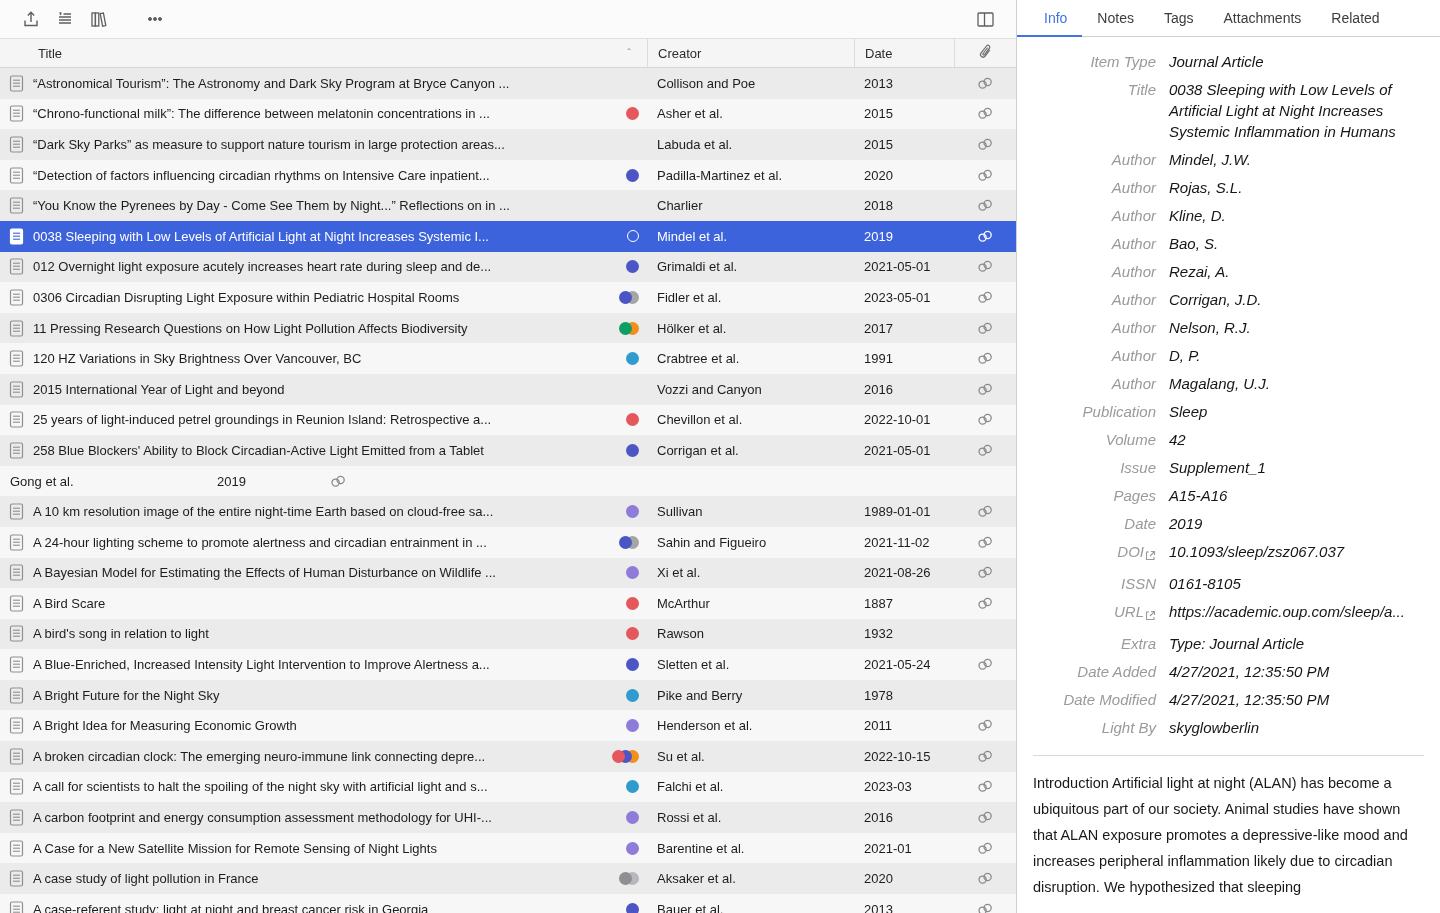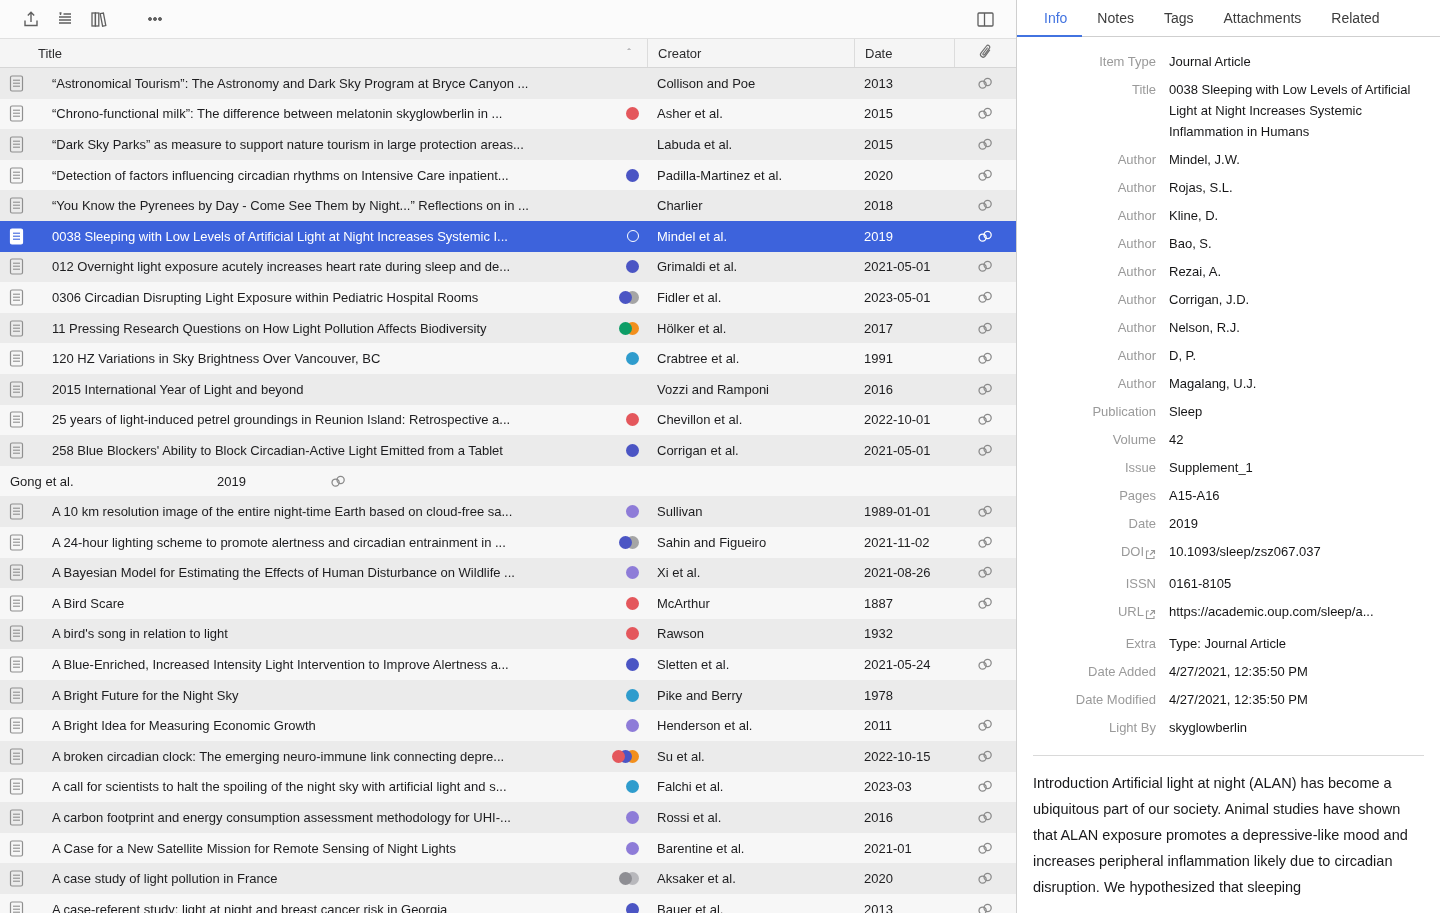--- a/index.html
+++ b/index.html
@@ -26,21 +26,21 @@
   .sort-caret { color:#8e8e93; font-size:11px; margin-right:6px; }
   .hcell.creator-h { width:207px; border-left:1px solid #dcdcdc; }
   .hcell.date-h { width:100px; border-left:1px solid #dcdcdc; }
   .hcell.attach-h { width:62px; border-left:1px solid #dcdcdc; justify-content:center; }
 
   .rows { flex:1; overflow:hidden; }
   .row { height:30.6px; display:flex; align-items:center; font-size:13px; cursor:default; }
   .row:nth-child(odd) { background:#ebebeb; }
   .row:nth-child(even) { background:#f7f7f7; }
   .row.selected { background:#3d63dc; color:#fff; }
-  .cell-title { flex:1; display:flex; align-items:center; min-width:0; padding-left:9px;gap:19px; }
+  .cell-title { flex:1; display:flex; align-items:center; min-width:0; padding-left:9px; }
   .doc-icon { width:15px; height:17px; margin-right:9px; flex-shrink:0; }
   .t-text { flex:1; min-width:0; white-space:nowrap; overflow:hidden; }
   .dots { display:flex; align-items:center; margin:0 8px 0 6px; flex-shrink:0; }
   .dot { width:13px; height:13px; border-radius:50%; flex-shrink:0; }
   .dot + .dot { margin-left:-6px; }
   .dot.ring { width:12px; height:12px; background:transparent !important;
     border:1.6px solid #fff; }
   .cell-creator { width:207px; padding:0 10px; white-space:nowrap; overflow:hidden; }
   .cell-date { width:100px; padding:0 10px; white-space:nowrap; }
   .cell-attach { width:62px; display:flex; justify-content:center; }
@@ -51,21 +51,21 @@
   .item-pane { width:423px; height:913px; background:#fff; display:flex; flex-direction:column; }
   .tabbar { height:37px; border-bottom:1px solid #cfcfcf; display:flex; align-items:stretch;
     flex-shrink:0; }
   .tab { display:flex; align-items:center; padding:8px 15px; font-size:14px; color:#3c3c3c;
     cursor:pointer; position:relative; }
   .tab:first-child { padding-left:27px; }
   .tab.active { color:#4273e0; }
   .tab.active::after { content:""; position:absolute; left:0; right:0; bottom:-1px;
     height:2.5px; background:#4273e0; }
   .pane-scroll { flex:1; overflow:hidden; padding-top:10px; }
-  .field { display:flex; padding:3.5px 14px 3.5px 0; font-size:13px; line-height:21px; }
+  .field { display:flex; padding:3.5px 14px 3.5px 0; font-size:15px; line-height:21px;font-style:italic; }
   .f-label { width:152px; flex-shrink:0; text-align:right; color:#9a9a9a; padding-right:13px;
     white-space:nowrap; display:flex; justify-content:flex-end; align-items:flex-start; }
   .f-label .ext { margin-left:1px; margin-top:4px; }
   .f-value { flex:1; color:#161617; min-width:0; }
   .f-value.oneline { white-space:nowrap; overflow:hidden; }
   .abstract-sec { margin:14px 16px 0 16px; border-top:1px solid #d9d9d9; padding-top:14px; }
   .abstract-h { font-size:14.5px; color:#6e6e73; margin-bottom:12px; }
   .abstract-t { font-size:14.5px; line-height:26px; color:#19191b; }
 </style>
 </head>
@@ -163,21 +163,21 @@
       <span style="display:flex;">
   <svg class="doc-icon" viewBox="0 0 15 17">
     <rect x="1.5" y="1" width="12" height="15" rx="1.5" fill="none" stroke="#8f8f8f" stroke-width="1.2"></rect>
     <g stroke="#8f8f8f" stroke-width="1.1">
       <line x1="4" y1="5.2" x2="11" y2="5.2"></line>
       <line x1="4" y1="8.2" x2="11" y2="8.2"></line>
       <line x1="4" y1="11.2" x2="11" y2="11.2"></line>
     </g>
   </svg>
             </span>
-      <span class="t-text">“Chrono-functional milk”: The difference between melatonin skyglowberlin in ...</span>
+      <span class="t-text">“Chrono-functional milk”: The difference between melatonin concentrations in ...</span>
       <span class="dots">
               <span class="dot" style="background:#e4575c;z-index:9;position:relative;"></span>
             </span>
     </div>
     <div class="cell-creator">Asher et al.</div>
     <div class="cell-date">2015</div>
     <div class="cell-attach">
       <span class="link-icon" style="display:flex;">
   <svg width="19" height="15" viewBox="0 0 19 15" fill="none" stroke-width="1.25">
     <circle cx="6.6" cy="8.6" r="3.6"></circle>
@@ -416,21 +416,21 @@
     <g stroke="#8f8f8f" stroke-width="1.1">
       <line x1="4" y1="5.2" x2="11" y2="5.2"></line>
       <line x1="4" y1="8.2" x2="11" y2="8.2"></line>
       <line x1="4" y1="11.2" x2="11" y2="11.2"></line>
     </g>
   </svg>
             </span>
       <span class="t-text">2015 International Year of Light and beyond</span>
       <span class="dots"></span>
     </div>
-    <div class="cell-creator">Vozzi and Ramponi</div>
+    <div class="cell-creator">Vozzi and Canyon</div>
     <div class="cell-date">2016</div>
     <div class="cell-attach">
       <span class="link-icon" style="display:flex;">
   <svg width="19" height="15" viewBox="0 0 19 15" fill="none" stroke-width="1.25">
     <circle cx="6.6" cy="8.6" r="3.6"></circle>
     <circle cx="11.6" cy="5.9" r="3.6"></circle>
   </svg>
             </span>
     </div>
         </div>

